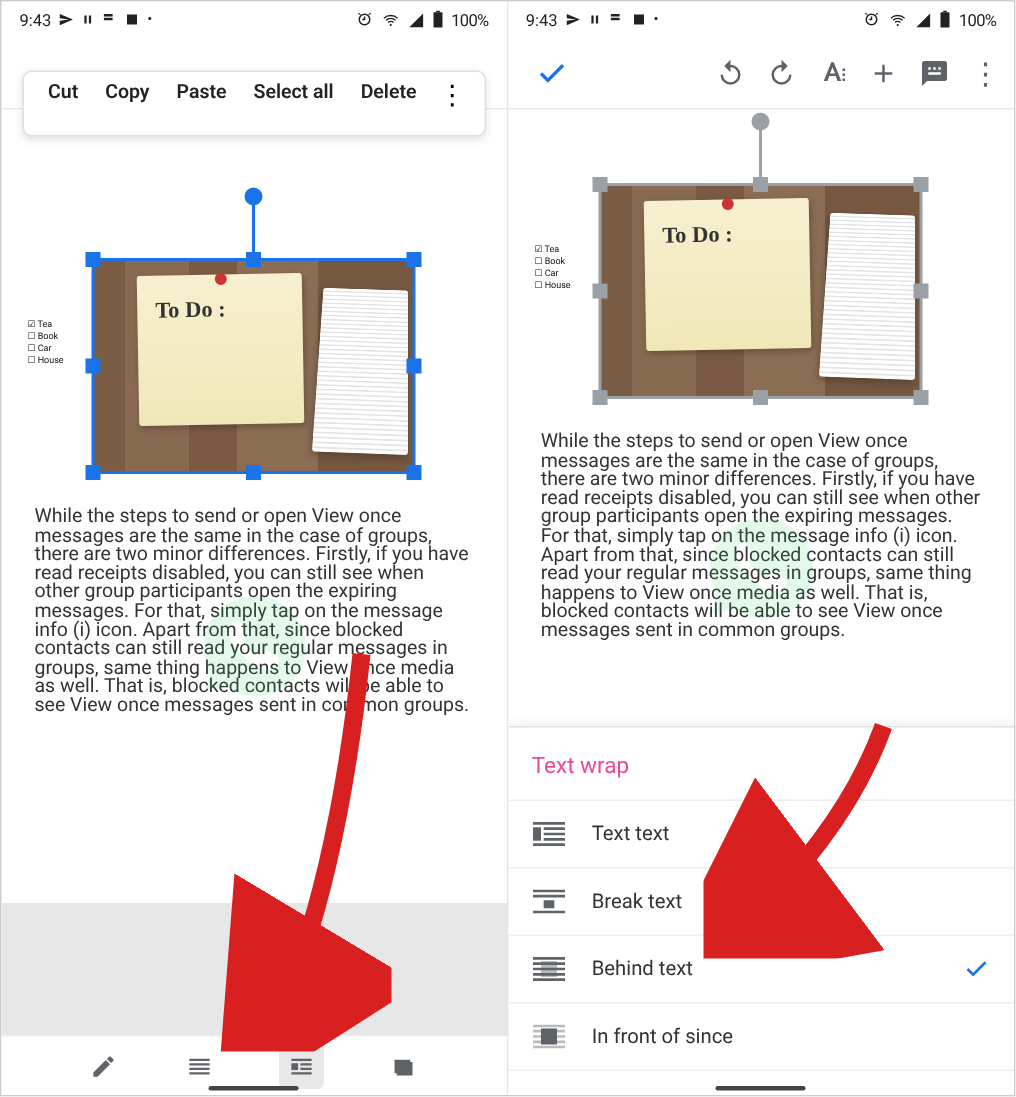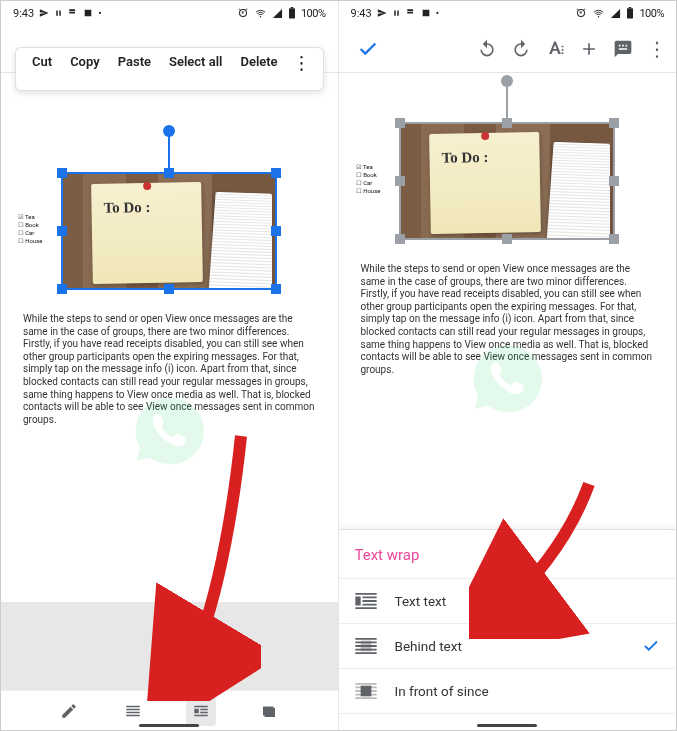--- a/index.html
+++ b/index.html
@@ -86,21 +86,21 @@
     flex: 1;
     background: #fff;
     position: relative;
     padding-top: 60px;
   }
 
   .image-block {
     position: relative;
     margin: 0 auto;
     width: 214px;
-    height: 116px;
+    height: 142px;
     margin-top: 40px;
   }
   .photo {
     width: 100%;
     height: 100%;
     background: linear-gradient(#8a6d52,#8a6d52);
     position: relative;
     overflow: hidden;
   }
   .wood { position:absolute; inset:0; background:
@@ -140,21 +140,21 @@
   .h-ml{top:calc(50% - 5px);left:-5px}.h-mr{top:calc(50% - 5px);right:-5px}
   .h-bl{bottom:-5px;left:-5px}.h-bm{bottom:-5px;left:calc(50% - 5px)}.h-br{bottom:-5px;right:-5px}
   .sel-outline{position:absolute;inset:-1px;border:2px solid #1a73e8;}
   .sel-outline.g{border-color:#9aa0a6;}
   .rot-line{position:absolute;top:-40px;left:calc(50% - 1px);width:2px;height:36px;background:#1a73e8;}
   .rot-line.g{background:#9aa0a6;}
   .rot-dot{position:absolute;top:-48px;left:calc(50% - 6px);width:12px;height:12px;border-radius:50%;background:#1a73e8;}
   .rot-dot.g{background:#9aa0a6;}
 
   .body-text {
-    font-size: 10px;
+    font-size: 13px;
     line-height: 12.6px;
     color: #333;
     padding: 24px 22px 0 22px;
   }
   .watermark {
     position:absolute;
     left:50%; transform:translateX(-50%);
     top: 318px;
     width:80px; height:80px;
     opacity:0.12;
@@ -497,20 +497,28 @@
         <div class="ic">
             <svg width="22" height="16" viewBox="0 0 24 18">
               <path fill="#5f6368" d="M0 0h24v2H0zM0 16h24v2H0zM0 4h6v10H0zM8 4h16v2H8zM8 8h16v2H8zM8 12h16v2H8z"></path>
             </svg>
           </div>
         <span>Text text</span>
       </div>
       <div class="panel-item">
         <div class="ic">
             <svg width="22" height="16" viewBox="0 0 24 18">
+              <path fill="#5f6368" d="M0 0h24v2H0zM0 16h24v2H0zM0 4h24v2H0zM8 8h8v6H8z"></path>
+            </svg>
+          </div>
+        <span>Break text</span>
+      </div>
+      <div class="panel-item">
+        <div class="ic">
+            <svg width="22" height="16" viewBox="0 0 24 18">
               <rect x="6" y="3" width="12" height="12" fill="#bbb"></rect>
               <path fill="#5f6368" d="M0 0h24v2H0zM0 4h24v2H0zM0 8h24v2H0zM0 12h24v2H0zM0 16h24v2H0z"></path>
             </svg>
           </div>
         <span>Behind text</span>
         <span class="chk">
             <svg width="18" height="18" viewBox="0 0 24 24">
               <path fill="none" stroke="#1a73e8" stroke-width="2.4" d="M4 12l5 5L20 6"></path>
             </svg>
           </span>

